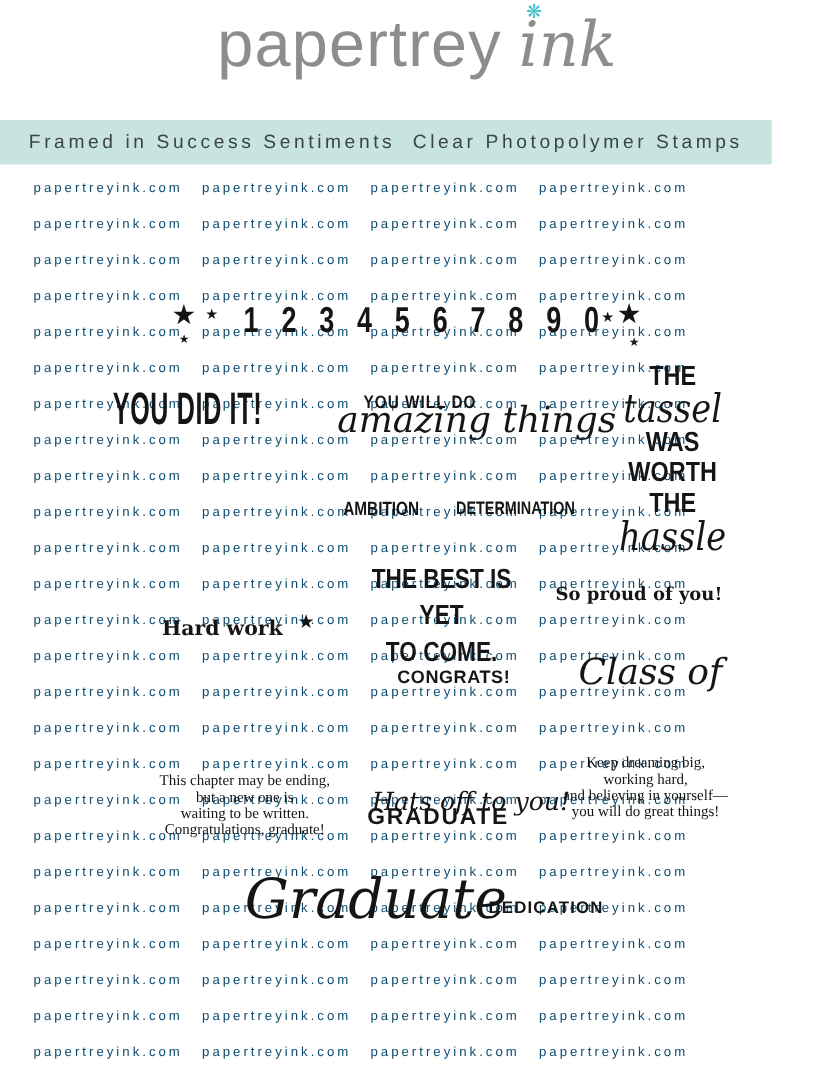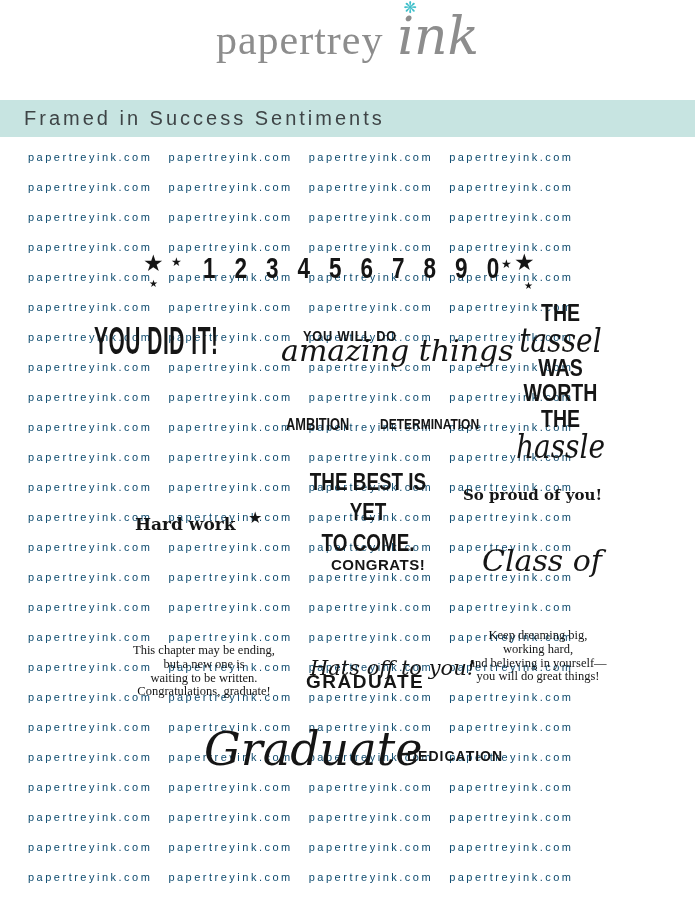--- a/index.html
+++ b/index.html
@@ -1,29 +1,29 @@
 <!DOCTYPE html>
 <html><head>
 <meta charset="utf-8">
 <style>
   html,body{margin:0;padding:0;background:#ffffff;}
   #page{position:relative;width:695px;height:900px;background:#ffffff;overflow:hidden;
         font-family:"Liberation Sans",sans-serif;}
 
   
   .logo-header{position:absolute;top:6px;left:0;width:100%;height:94px;text-align:center;}
-  .logo-brand{font-family:Liberation Serif, serif;font-size:42px;color:#8d8d8d;letter-spacing:1px;}
+  .logo-brand{font-family:Liberation Sans, sans-serif;font-size:54px;color:#8d8d8d;letter-spacing:1px;}
   .logo-ink{position:relative;display:inline-block;font-family:"DejaVu Serif",serif;
             font-style:italic;font-size:52px;color:#8d8d8d;margin-left:14px;}
   .logo-flower{position:absolute;left:6px;top:-8px;font-size:16px;color:#3fbfca;font-style:normal;}
 
   
-  .banner{position:absolute;top:100px;left:0;width:695px;height:37px;background:#c7e4e1;
+  .banner{position:absolute;top:100px;left:0;width:643px;height:37px;background:#c7e4e1;
           display:flex;align-items:center;justify-content:space-between;box-sizing:border-box;
-          padding:0 24px;color:#3e4446;font-size:20px;letter-spacing:3px;}
+          padding:0 24px;color:#3e4446;font-size:16px;letter-spacing:3px;}
 
   
   .wm-layer{position:absolute;top:142px;left:0;width:695px;height:758px;overflow:hidden;
             color:#0c4a6e;font-size:11px;letter-spacing:2.5px;line-height:30px;
             white-space:nowrap;padding-left:28px;box-sizing:border-box;z-index:0;}
   .wm-row span{margin-right:16px;}
 
   
   .stamp{position:absolute;color:#151515;z-index:2;}
   .pre{white-space:pre-line;}
@@ -72,20 +72,21 @@
 <body>
 
 <div id="page">
 
   <div class="logo-header">
     <span class="logo-brand">papertrey</span><span class="logo-ink"><span class="logo-flower">❋</span><span>ink</span></span>
   </div>
 
   <div class="banner">
     <span>Framed in Success Sentiments</span>
+    <span>Clear Photopolymer Stamps</span>
   </div>
 
   <div class="wm-layer">
       <div class="wm-row"><span>papertreyink.com</span><span>papertreyink.com</span><span>papertreyink.com</span><span>papertreyink.com</span></div>
       <div class="wm-row"><span>papertreyink.com</span><span>papertreyink.com</span><span>papertreyink.com</span><span>papertreyink.com</span></div>
       <div class="wm-row"><span>papertreyink.com</span><span>papertreyink.com</span><span>papertreyink.com</span><span>papertreyink.com</span></div>
       <div class="wm-row"><span>papertreyink.com</span><span>papertreyink.com</span><span>papertreyink.com</span><span>papertreyink.com</span></div>
       <div class="wm-row"><span>papertreyink.com</span><span>papertreyink.com</span><span>papertreyink.com</span><span>papertreyink.com</span></div>
       <div class="wm-row"><span>papertreyink.com</span><span>papertreyink.com</span><span>papertreyink.com</span><span>papertreyink.com</span></div>
       <div class="wm-row"><span>papertreyink.com</span><span>papertreyink.com</span><span>papertreyink.com</span><span>papertreyink.com</span></div>

